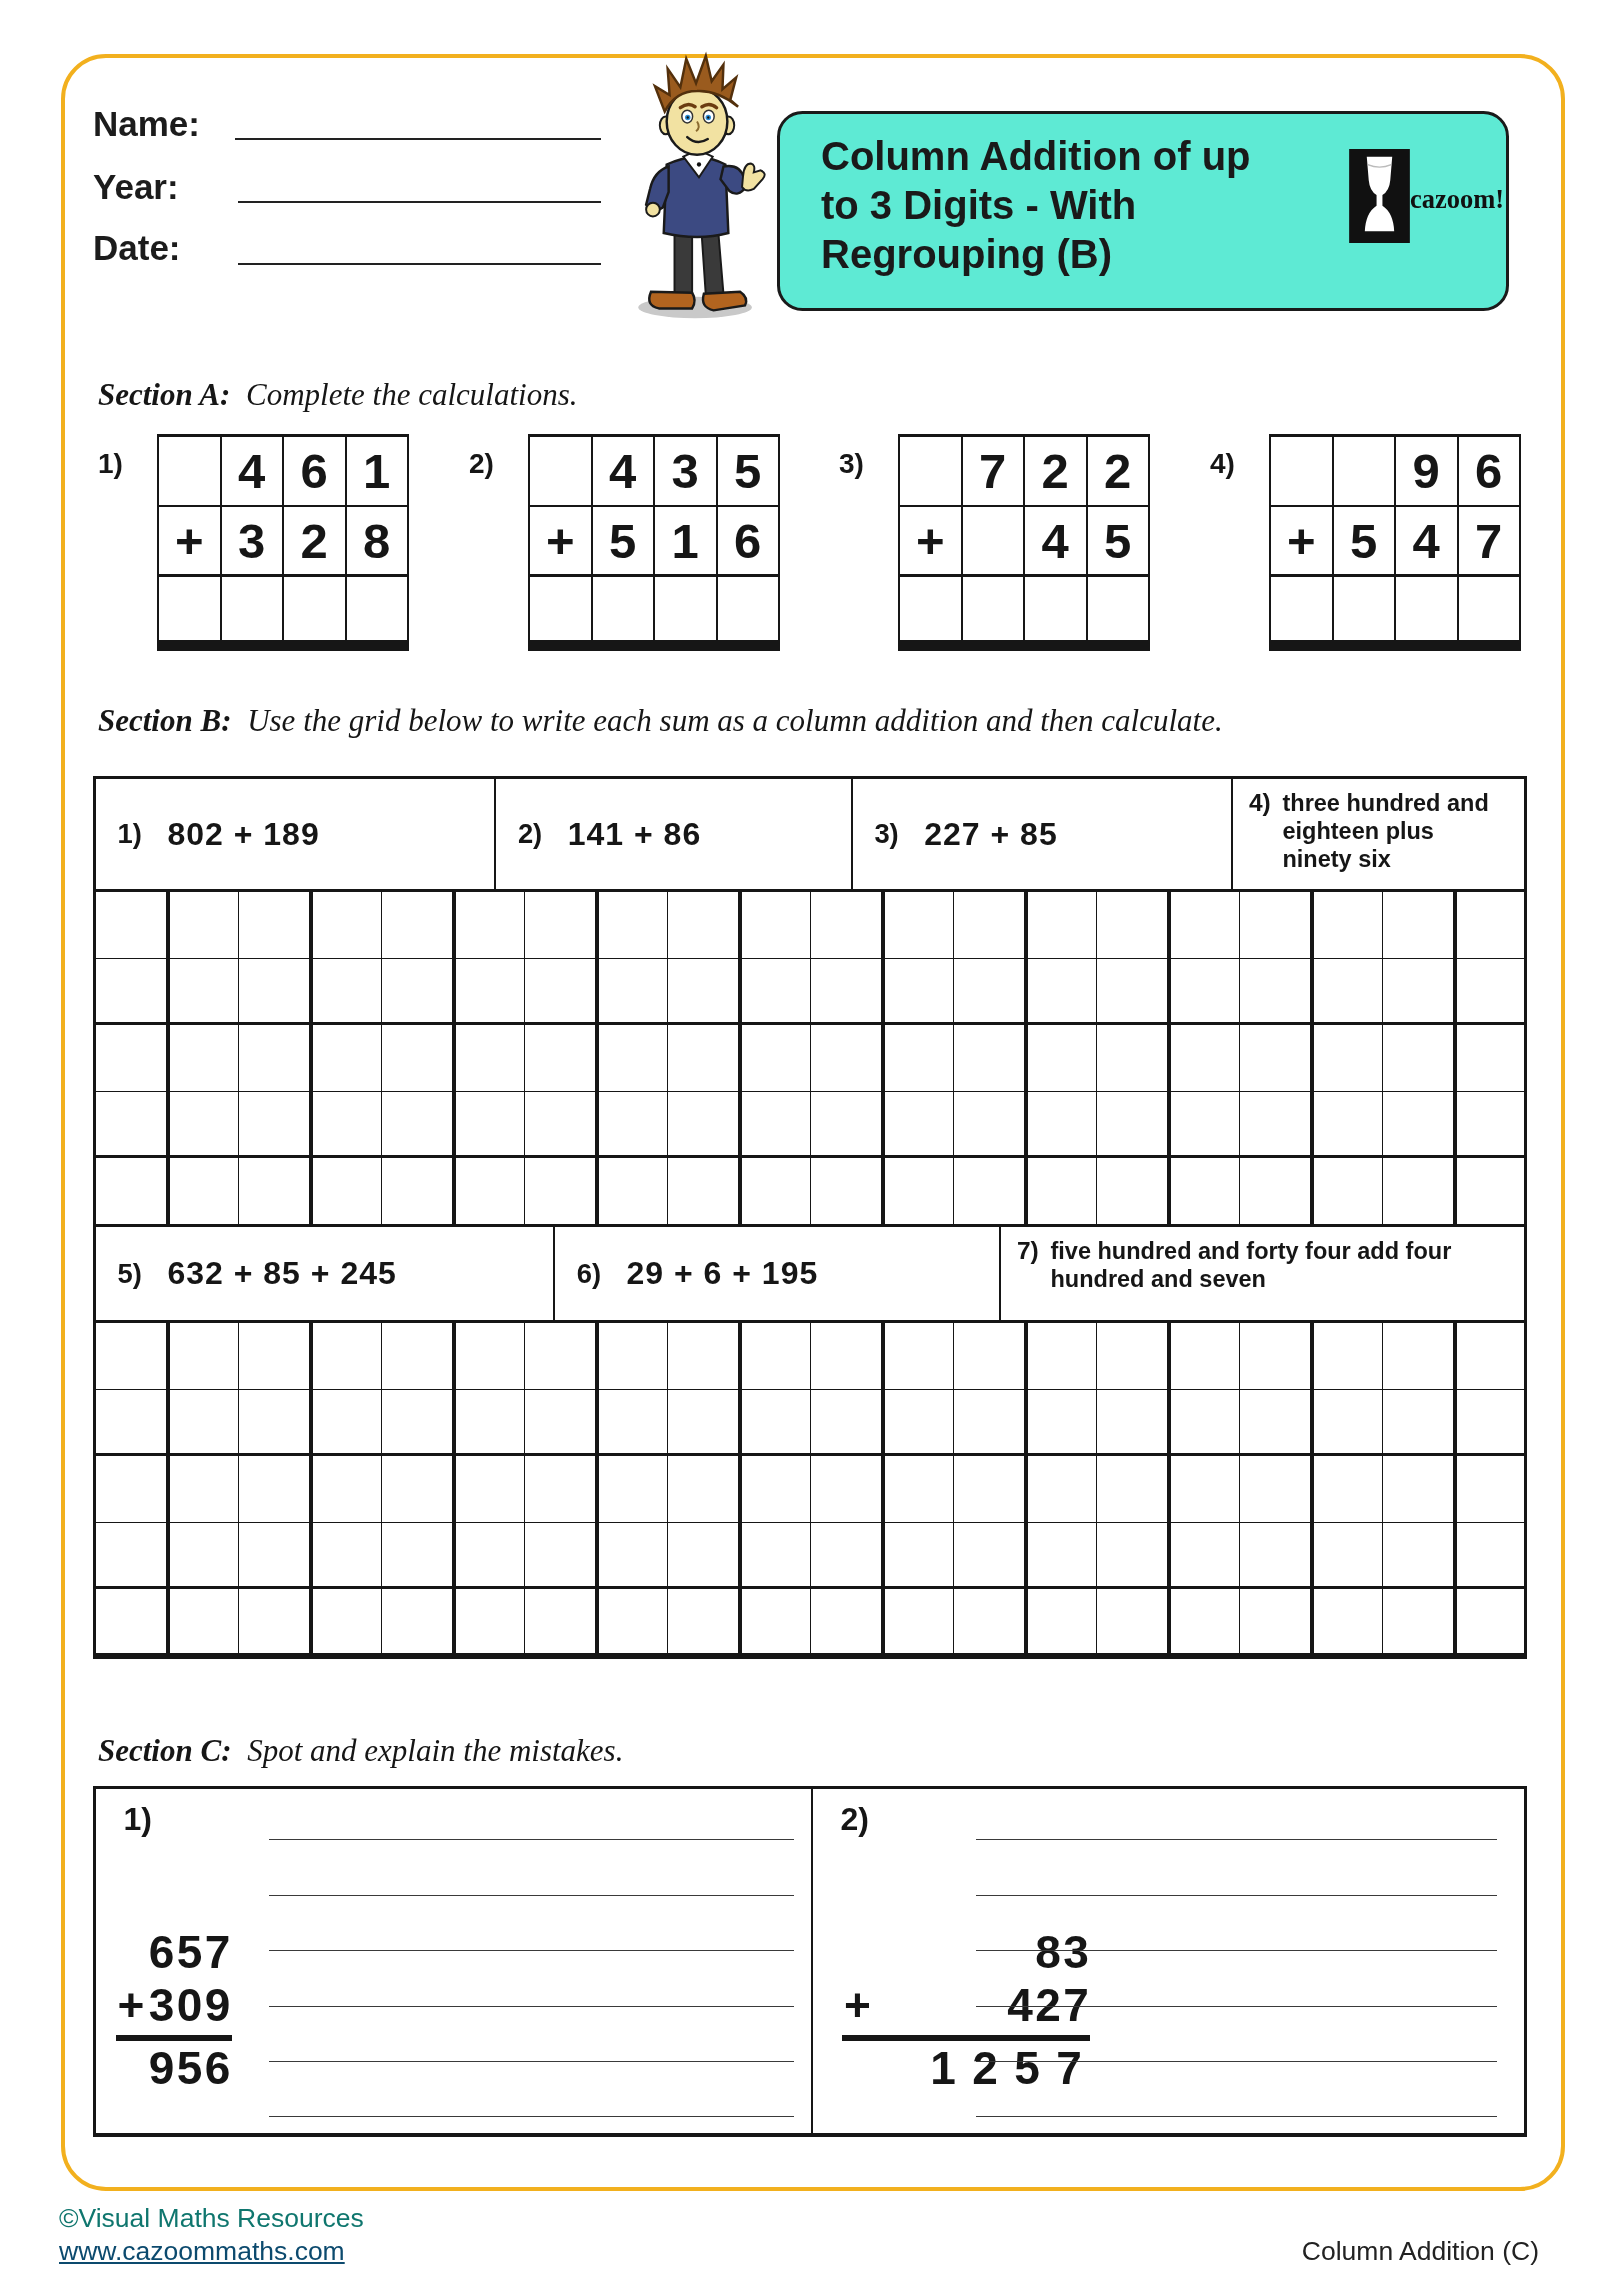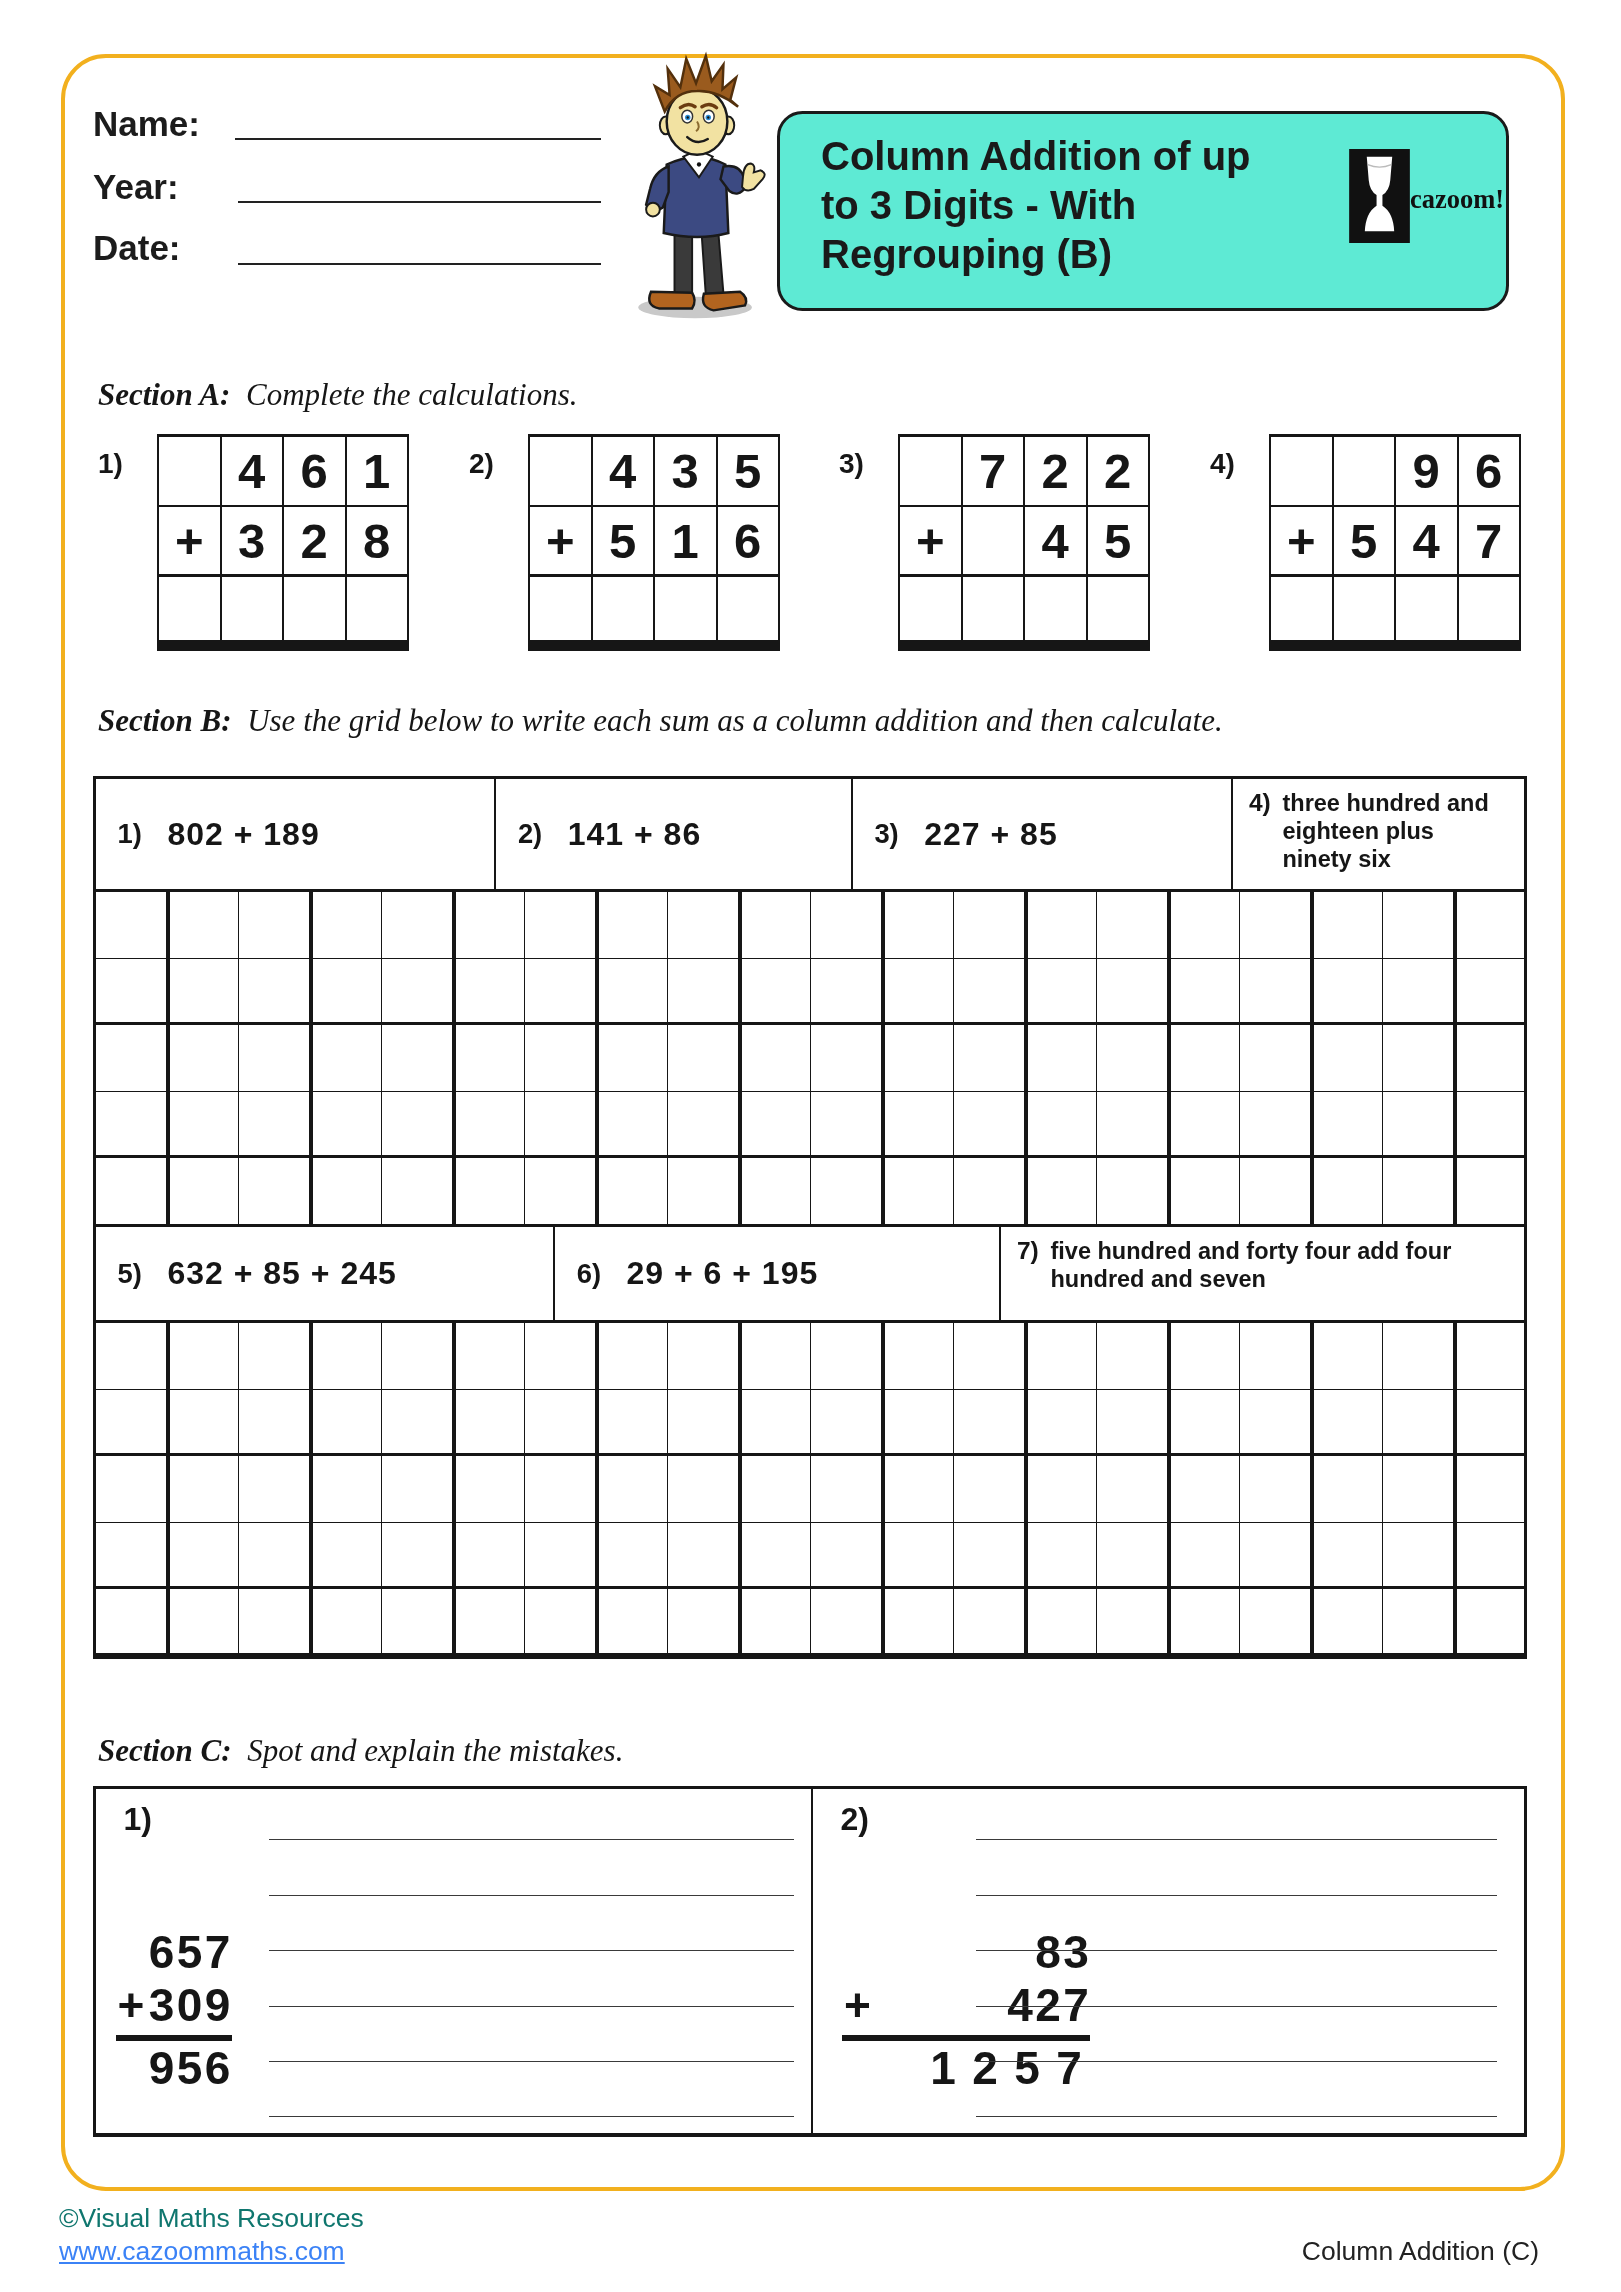--- a/index.html
+++ b/index.html
@@ -77,21 +77,21 @@
   .c-r1{height:53px;text-align:right;font-weight:700;font-size:46px;}
   .c-r2{position:relative;height:57px;border-bottom:6.9px solid #161616;text-align:right;font-weight:700;font-size:46px;}
   .c-op{position:absolute;left:2px;top:0;}
   .c-r3{text-align:right;padding-top:0;font-weight:700;font-size:46px;}
   .cd{display:inline-block;width:28px;text-align:center;}
   .c-r3.wide .cd{width:42px;}
   .c-line{position:absolute;height:0;border-top:1.8px solid #3a3a3a;}
 
   
   .f-copy{position:absolute;left:59px;top:2203px;font-size:26.5px;color:#0f766e;}
-  .f-link{position:absolute;left:59px;top:2236px;font-size:26.5px;color:#3b82f6;text-decoration:underline;cursor:pointer;}
+  .f-link{position:absolute;left:59px;top:2236px;font-size:26.5px;color:#0c4a6e;text-decoration:underline;cursor:pointer;}
   .f-ref{position:absolute;right:82px;top:2236px;font-size:26.5px;color:#222;}
 </style>
 </head>
 <body>
 
 <div id="page">
   <div class="frame"></div>
 
   <div class="h-label" style="top:104px">Name:</div>
   <div class="h-label" style="top:167px">Year:</div>

